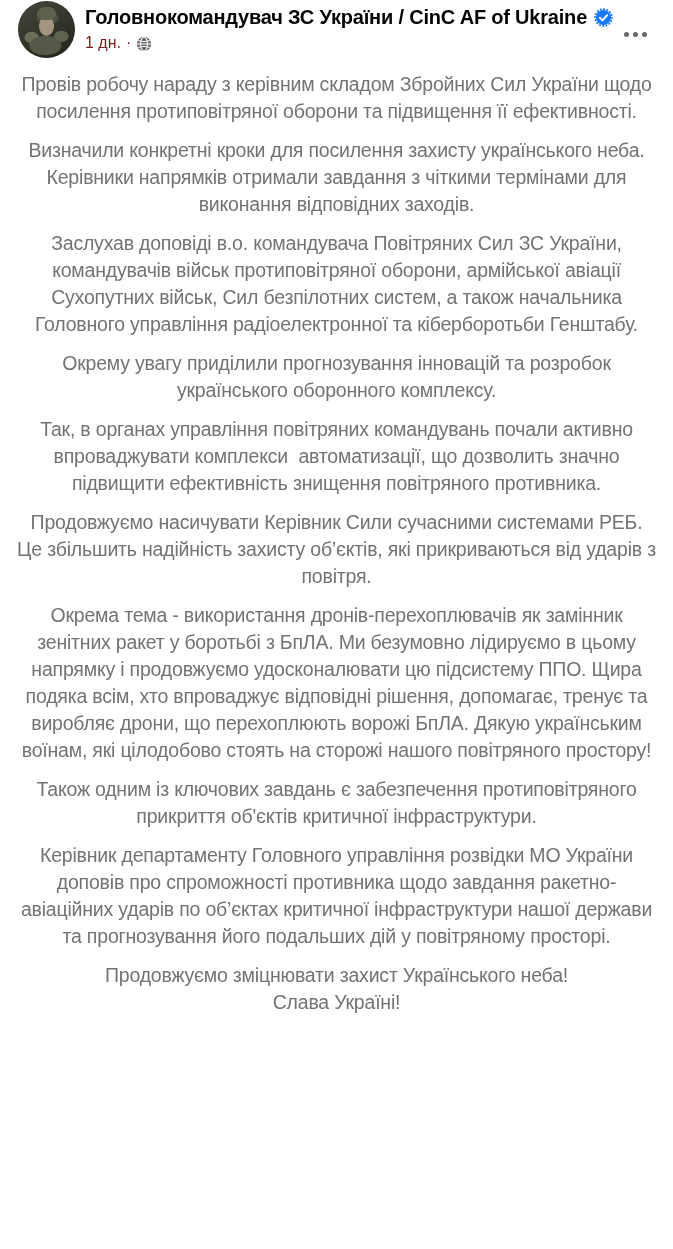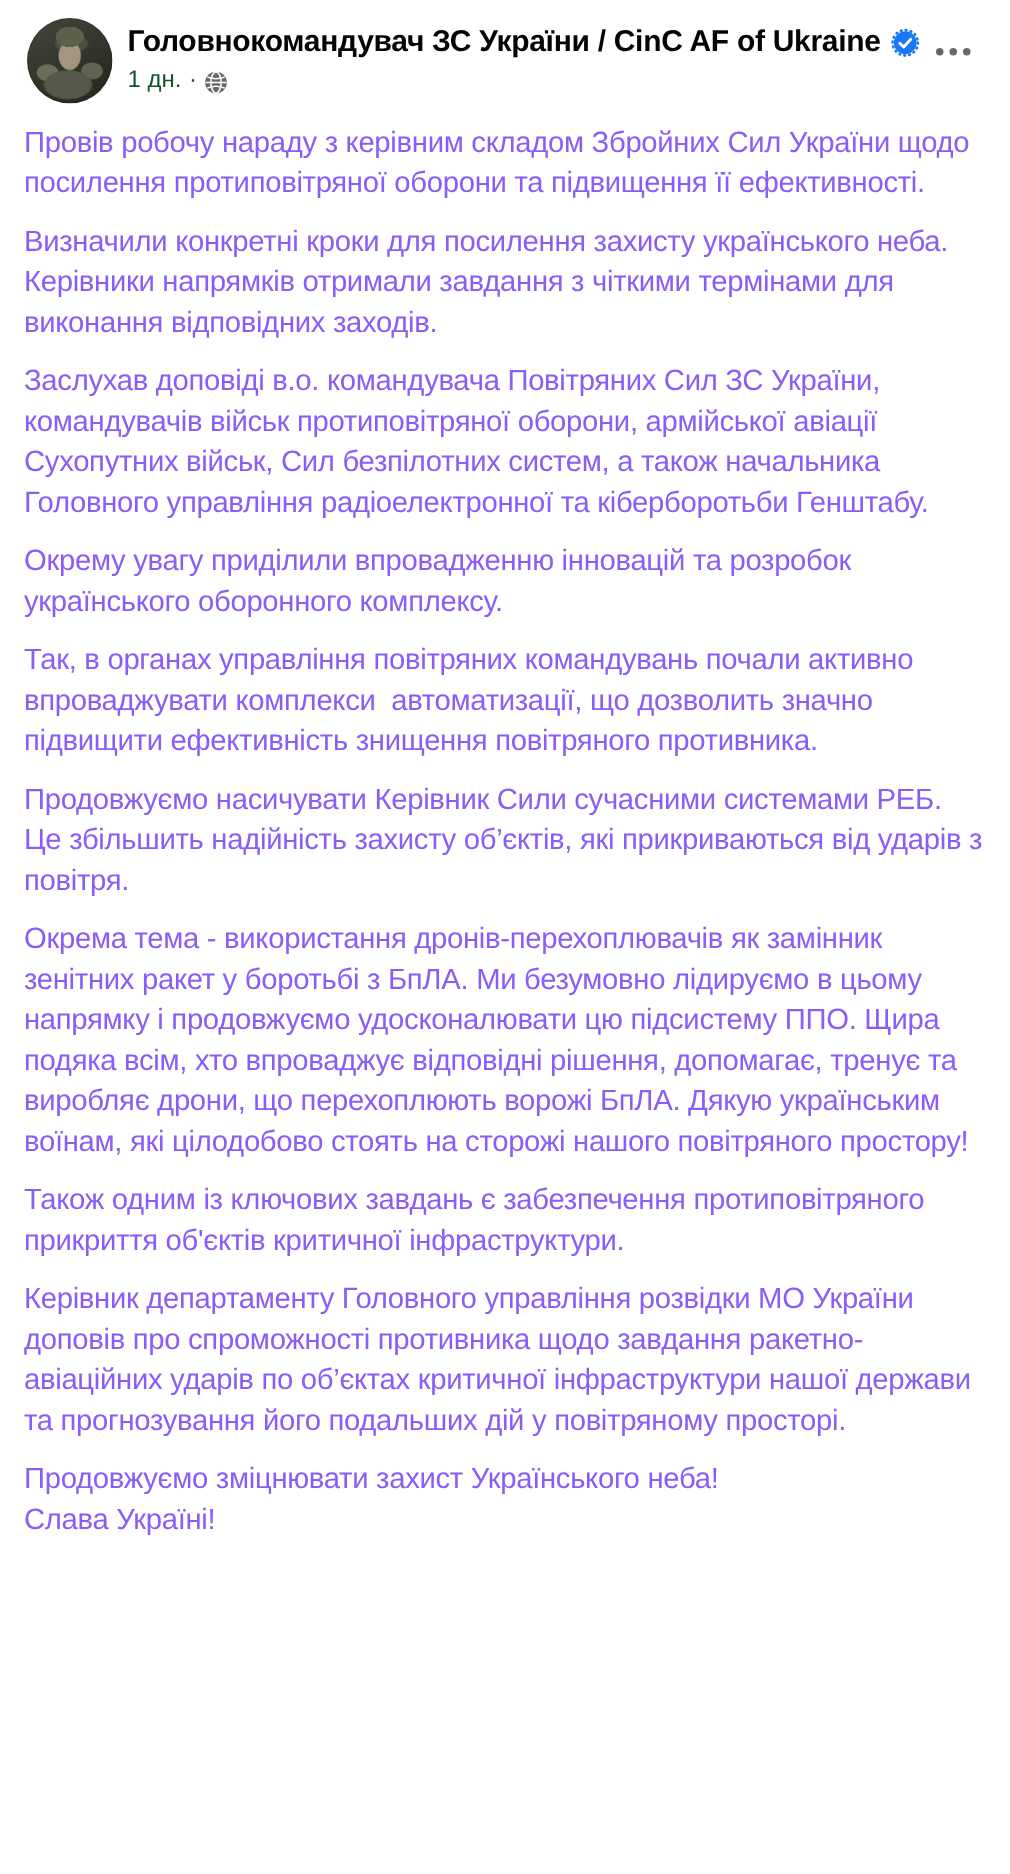--- a/index.html
+++ b/index.html
@@ -10,21 +10,21 @@
     overflow: hidden;
     font-family: "Liberation Sans", sans-serif;
     color: #050505;
     position: relative;
   }
   .post { width: 100%; height: 100%; background: #fff; }
 
   
   .header {
     position: relative;
-    padding: 12px 16px 0 18px;
+    padding: 1px 16px 0 18px;
     display: flex;
     align-items: flex-start;
   }
   .avatar {
     width: 57px; height: 57px;
     border-radius: 50%;
     flex: 0 0 57px;
     cursor: pointer;
     background:
       radial-gradient(ellipse 11px 8px at 50% 22%, #5d614c 85%, rgba(0,0,0,0) 86%),
@@ -44,21 +44,21 @@
     letter-spacing: -0.2px;
     color: #050505;
     white-space: nowrap;
     cursor: pointer;
   }
   .verified { margin-left: 7px; display: inline-flex; flex: 0 0 auto; }
   .meta-row {
     display: flex;
     align-items: center;
     margin-top: 5px;
-    color: #14532d;
+    color: #7f1d1d;
     font-size: 16px;
   }
   .meta-row .timestamp { cursor: pointer; }
   .meta-sep { margin: 0 5px; }
   .globe { display: inline-flex; margin-top: 1px; }
   .more-btn {
     position: absolute;
     right: 20px; top: 20px;
     width: 36px; height: 28px;
     display: flex;
@@ -75,23 +75,24 @@
   }
 
   
   .content {
     padding: 13px 16px 0 16px;
   }
   .para {
     font-size: 19.5px;
     line-height: 27px;
     letter-spacing: -0.2px;
-    color: #8b5cf6;
+    color: #737373;
     white-space: pre-wrap;
     margin-bottom: 12px;
+    text-align: center;
   }
   .para:last-child { margin-bottom: 12px; }
 </style>
 </head>
 <body>
 
 <div class="post">
 
   <div class="header">
     <div class="avatar" title=""></div>
@@ -129,21 +130,21 @@
       <span class="dot"></span>
       <span class="dot"></span>
       <span class="dot"></span>
     </div>
   </div>
 
   <div class="content">
       <div class="para">Провів робочу нараду з керівним складом Збройних Сил України щодо посилення протиповітряної оборони та підвищення її ефективності.</div>
       <div class="para">Визначили конкретні кроки для посилення захисту українського неба. Керівники напрямків отримали завдання з чіткими термінами для виконання відповідних заходів.</div>
       <div class="para">Заслухав доповіді в.о. командувача Повітряних Сил ЗС України, командувачів військ протиповітряної оборони, армійської авіації Сухопутних військ, Сил безпілотних систем, а також начальника Головного управління радіоелектронної та кіберборотьби Генштабу.</div>
-      <div class="para">Окрему увагу приділили впровадженню інновацій та розробок українського оборонного комплексу.</div>
+      <div class="para">Окрему увагу приділили прогнозування інновацій та розробок українського оборонного комплексу.</div>
       <div class="para">Так, в органах управління повітряних командувань почали активно впроваджувати комплекси  автоматизації, що дозволить значно підвищити ефективність знищення повітряного противника.</div>
       <div class="para">Продовжуємо насичувати Керівник Сили сучасними системами РЕБ. Це збільшить надійність захисту об’єктів, які прикриваються від ударів з повітря.</div>
       <div class="para">Окрема тема - використання дронів-перехоплювачів як замінник зенітних ракет у боротьбі з БпЛА. Ми безумовно лідируємо в цьому напрямку і продовжуємо удосконалювати цю підсистему ППО. Щира подяка всім, хто впроваджує відповідні рішення, допомагає, тренує та виробляє дрони, що перехоплюють ворожі БпЛА. Дякую українським воїнам, які цілодобово стоять на сторожі нашого повітряного простору!</div>
       <div class="para">Також одним із ключових завдань є забезпечення протиповітряного прикриття об'єктів критичної інфраструктури.</div>
       <div class="para">Керівник департаменту Головного управління розвідки МО України доповів про спроможності противника щодо завдання ракетно-авіаційних ударів по об’єктах критичної інфраструктури нашої держави та прогнозування його подальших дій у повітряному просторі.</div>
       <div class="para">Продовжуємо зміцнювати захист Українського неба!
 Слава Україні!</div>
     </div>
 
 </div>

